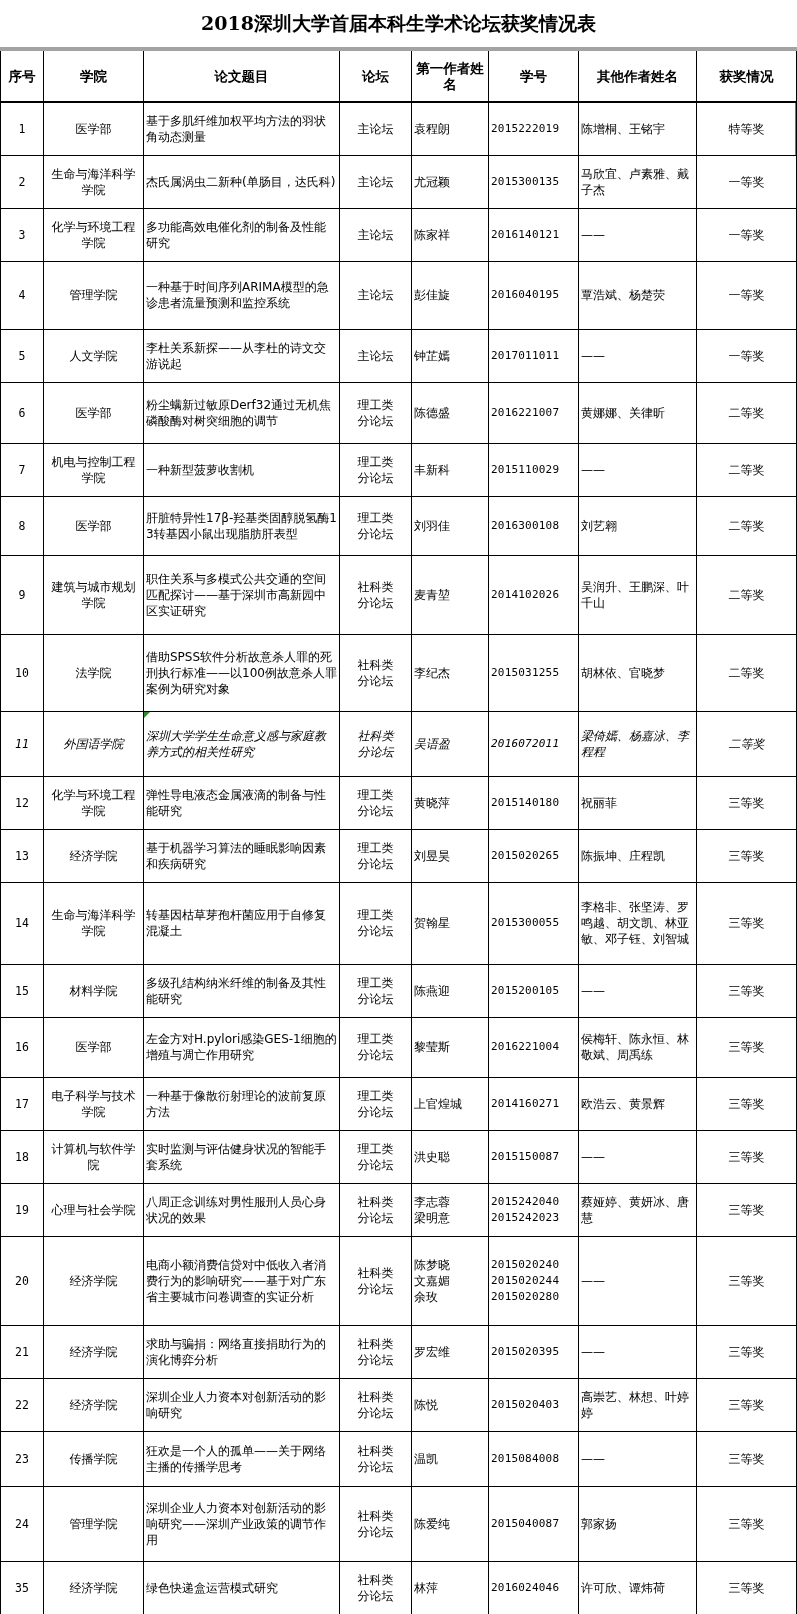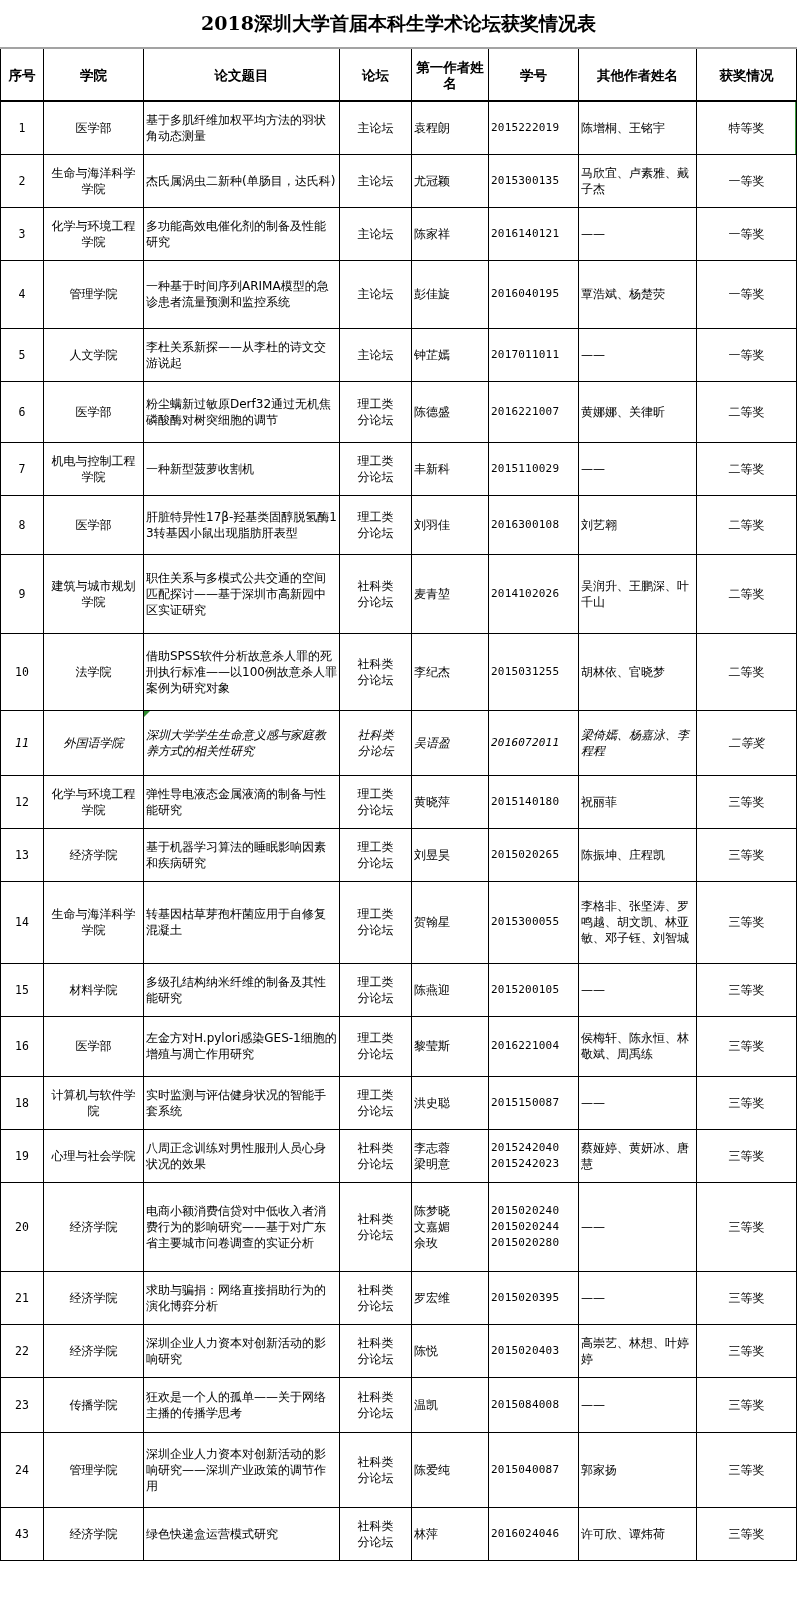--- a/index.html
+++ b/index.html
@@ -8,21 +8,21 @@
   .title { position: absolute; left: 0; top: 0; width: 797px; height: 47px;
            display: flex; align-items: center; justify-content: center;
            font-family: "DejaVu Serif", "Liberation Serif", serif; font-weight: bold;
            font-size: 19px; letter-spacing: 0px; }
   table { position: absolute; left: 0; top: 47px; border-collapse: collapse; table-layout: fixed;
           width: 796px; }
   td, th { border: 1.5px solid #000; padding: 0 2px; font-size: 12px; line-height: 16px;
            vertical-align: middle; overflow: hidden; word-break: break-all; position: relative; }
   th { font-weight: bold; font-size: 13.5px; text-align: center; }
   thead tr { height: 53px; }
-  thead th { border-top: 2px solid #a3a3a3; border-bottom: 2px solid #000; }
+  thead th { border-top: 4px solid #a3a3a3; border-bottom: 2px solid #000; }
   td.c { text-align: center; }
   td.l { text-align: left; }
   td.idx { font-family: "DejaVu Sans Mono", "Liberation Mono", monospace; font-size: 11.5px; }
   td.sid { font-family: "DejaVu Sans Mono", "Liberation Mono", monospace; font-size: 11px; letter-spacing: 0.2px; }
   .multi span { display: block; }
   .sel-edge { position: absolute; right: -2px; top: -1px; bottom: -1px; width: 3px; background: #3a9b3a; }
   .note-tri { position: absolute; left: 0; top: 0; width: 0; height: 0;
               border-top: 6px solid #2e8b2e; border-right: 6px solid transparent; }
 </style>
 </head>
@@ -305,20 +305,37 @@
         <td class="l multi">
           <span>黎莹斯</span>
         </td>
         <td class="l sid multi">
           <span>2016221004</span>
         </td>
         <td class="l">侯梅轩、陈永恒、林敬斌、周禹练</td>
         <td class="c">三等奖</td>
       </tr>
       <tr style="height: 53px;">
+        <td class="c idx">17</td>
+        <td class="c">电子科学与技术学院</td>
+        <td class="l">一种基于像散衍射理论的波前复原方法</td>
+        <td class="c" style="line-height: 16px;">
+          <span style="display: block;">理工类</span>
+          <span style="display: block;">分论坛</span>
+        </td>
+        <td class="l multi">
+          <span>上官煌城</span>
+        </td>
+        <td class="l sid multi">
+          <span>2014160271</span>
+        </td>
+        <td class="l">欧浩云、黄景辉</td>
+        <td class="c">三等奖</td>
+      </tr>
+      <tr style="height: 53px;">
         <td class="c idx">18</td>
         <td class="c">计算机与软件学院</td>
         <td class="l">实时监测与评估健身状况的智能手套系统</td>
         <td class="c" style="line-height: 16px;">
           <span style="display: block;">理工类</span>
           <span style="display: block;">分论坛</span>
         </td>
         <td class="l multi">
           <span>洪史聪</span>
         </td>
@@ -430,21 +447,21 @@
         <td class="l multi">
           <span>陈爱纯</span>
         </td>
         <td class="l sid multi">
           <span>2015040087</span>
         </td>
         <td class="l">郭家扬</td>
         <td class="c">三等奖</td>
       </tr>
       <tr style="height: 53px;">
-        <td class="c idx">43</td>
+        <td class="c idx">35</td>
         <td class="c">经济学院</td>
         <td class="l">绿色快递盒运营模式研究</td>
         <td class="c" style="line-height: 16px;">
           <span style="display: block;">社科类</span>
           <span style="display: block;">分论坛</span>
         </td>
         <td class="l multi">
           <span>林萍</span>
         </td>
         <td class="l sid multi">

